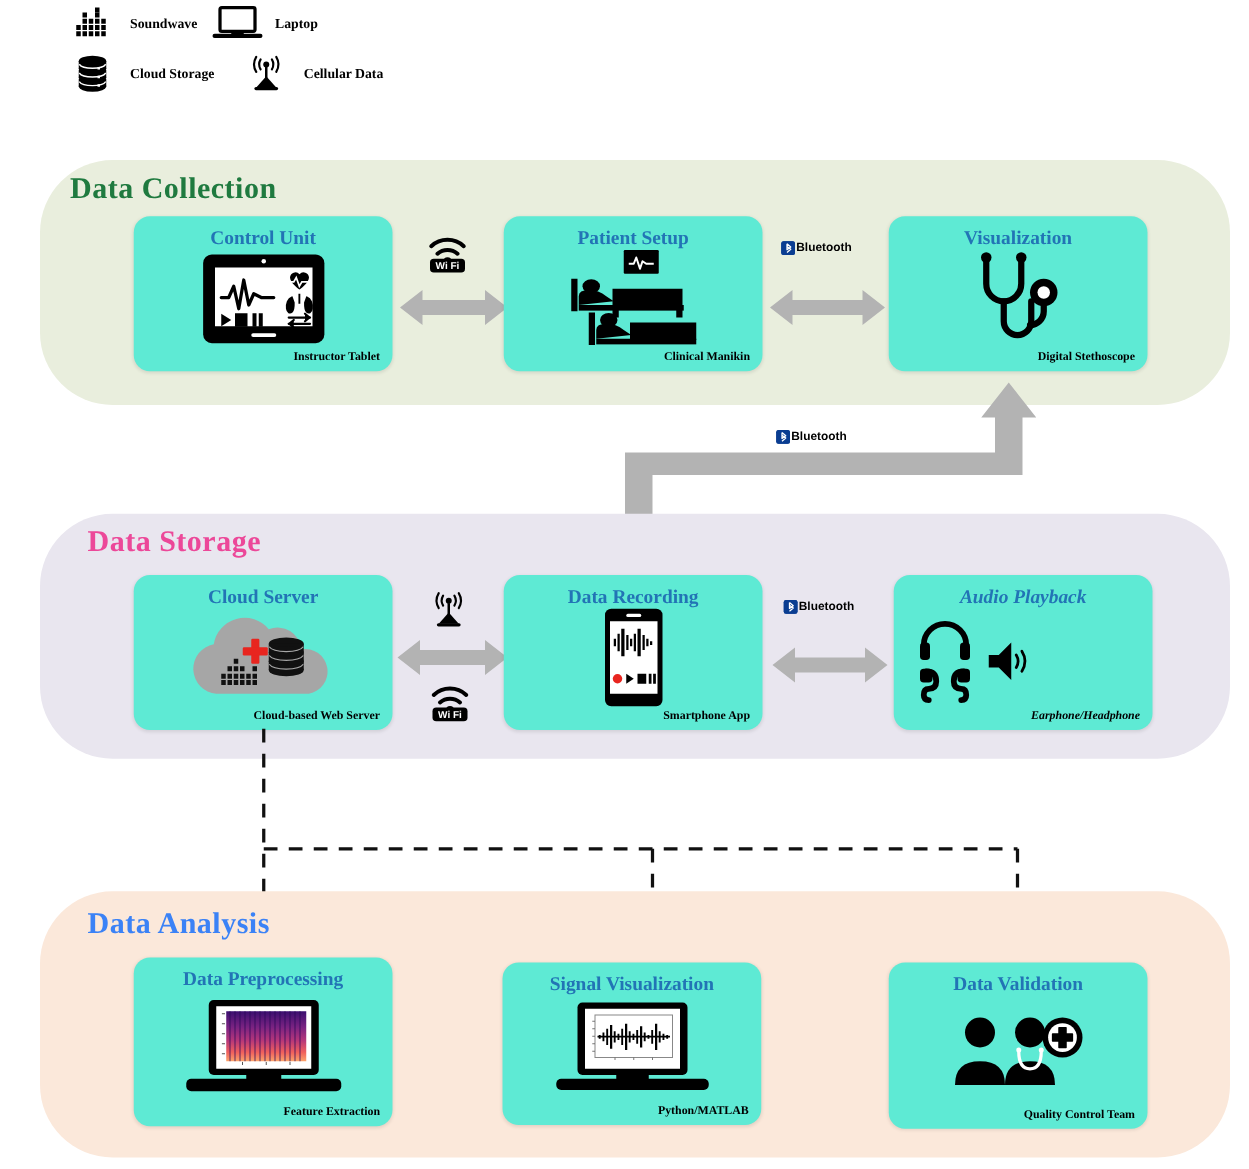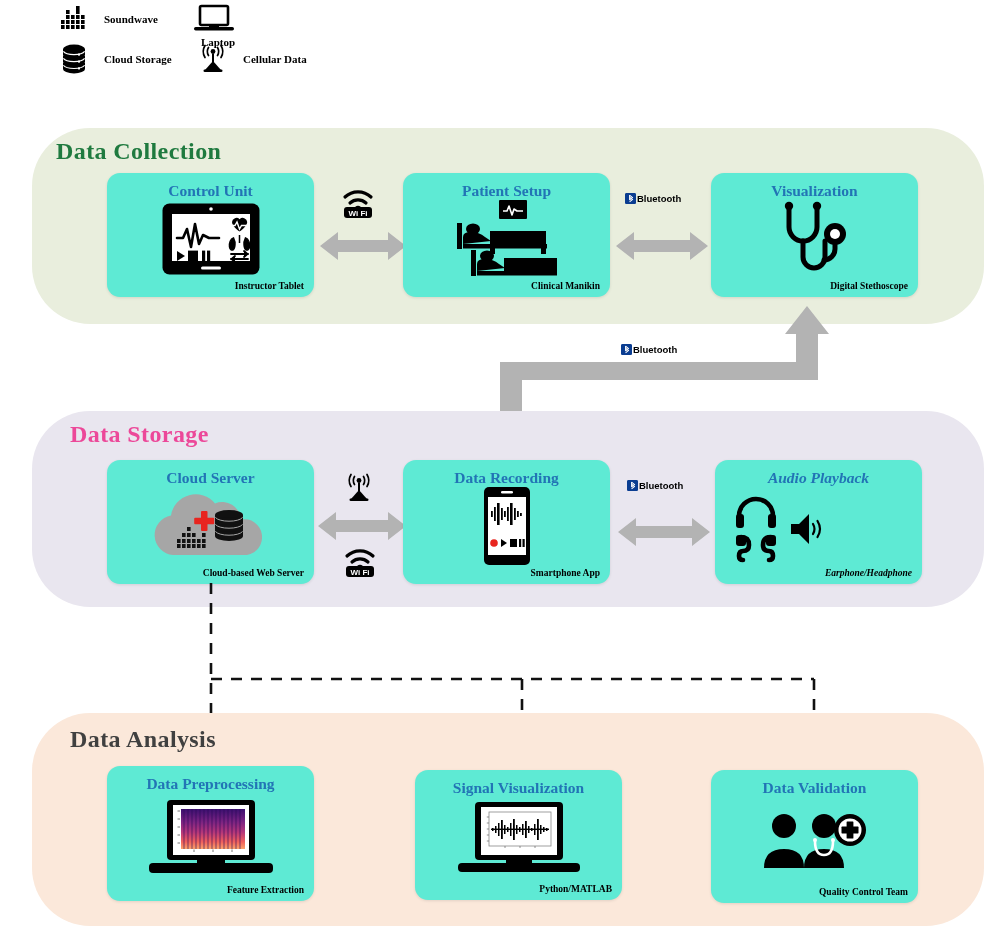--- a/index.html
+++ b/index.html
@@ -13,21 +13,21 @@
 
   
   .legend { position: absolute; left: 52px; top: 2px; width: 330px; height: 76px; }
   .legend-item { position: absolute; display: flex; align-items: center; }
   .legend-icon { width: 44px; height: 34px; display: flex; align-items: center; justify-content: center; }
   .legend-label {
     font-size: 11px; font-weight: bold; color: #000;
     font-family: "Liberation Serif", serif; white-space: nowrap; margin-left: 8px;
   }
   .lg-0 { left: 0px;   top: 0px;  }
-  .lg-1 { left = 0; left: 140px; top: 0px; flex-direction: column;  }
+  .lg-1 { left = 0; left: 116px; top: 0px;  }
   .lg-2 { left: 0px;   top: 40px; }
   .lg-3 { left: 139px; top: 40px; }
 
   
   .band {
     position: absolute;
     border-radius: 58px;
   }
   .band-title {
     position: absolute;
@@ -468,21 +468,21 @@
       <g stroke="#111" stroke-width="2.6" fill="none" stroke-dasharray="11 9">
         <path d="M11 0 L11 198"></path>
         <path d="M11 96 L614 96"></path>
         <path d="M322 96 L322 186"></path>
         <path d="M614 96 L614 198"></path>
       </g>
     </svg>
   </div>
 
   <div class="band" style="left:32px; top:713px; width:952px; height:213px; background:#fbe8da;"></div>
-  <div class="band-title" style="left:70px; top:726px; color:#404040;">Data  Analysis</div>
+  <div class="band-title" style="left:70px; top:726px; color:#3b82f6;">Data  Analysis</div>
 
   <div class="card" style="left:107px; top:766px; width:207px; height:135px;">
     <div class="card-title">Data Preprocessing</div>
     <div class="card-art">
       <svg width="124" height="78" viewBox="0 0 124 78">
         <defs>
           <linearGradient id="spec" x1="0" y1="1" x2="0" y2="0">
             <stop offset="0%" stop-color="#fca36b"></stop>
             <stop offset="18%" stop-color="#f0605d"></stop>
             <stop offset="42%" stop-color="#b5367a"></stop>
@@ -525,21 +525,21 @@
             <path d="M83 50.5 L83 53"></path>
         </g>
 
         <rect x="0" y="64" width="124" height="10" rx="4" fill="#000"></rect>
         <rect x="48" y="61" width="28" height="5" fill="#000"></rect>
       </svg>
     </div>
     <div class="card-caption">Feature Extraction</div>
   </div>
 
-  <div class="card" style="left:415px; top:770px; width:207px; height:130px;padding-left:48px;">
+  <div class="card" style="left:402px; top:770px; width:207px; height:130px;padding-left:48px;">
     <div class="card-title">Signal Visualization</div>
     <div class="card-art">
       <svg width="122" height="76" viewBox="0 0 122 76">
         <rect x="17" y="1" width="88" height="58" rx="4" fill="#000"></rect>
         <rect x="23" y="6" width="76" height="48" fill="#fff"></rect>
         <rect x="31" y="11" width="62" height="34" fill="none" stroke="#888" stroke-width="0.8"></rect>
 
         <g fill="#000">
           <rect x="34" y="27" width="1.5" height="3"></rect>
           <rect x="37" y="25" width="1.5" height="7"></rect>

